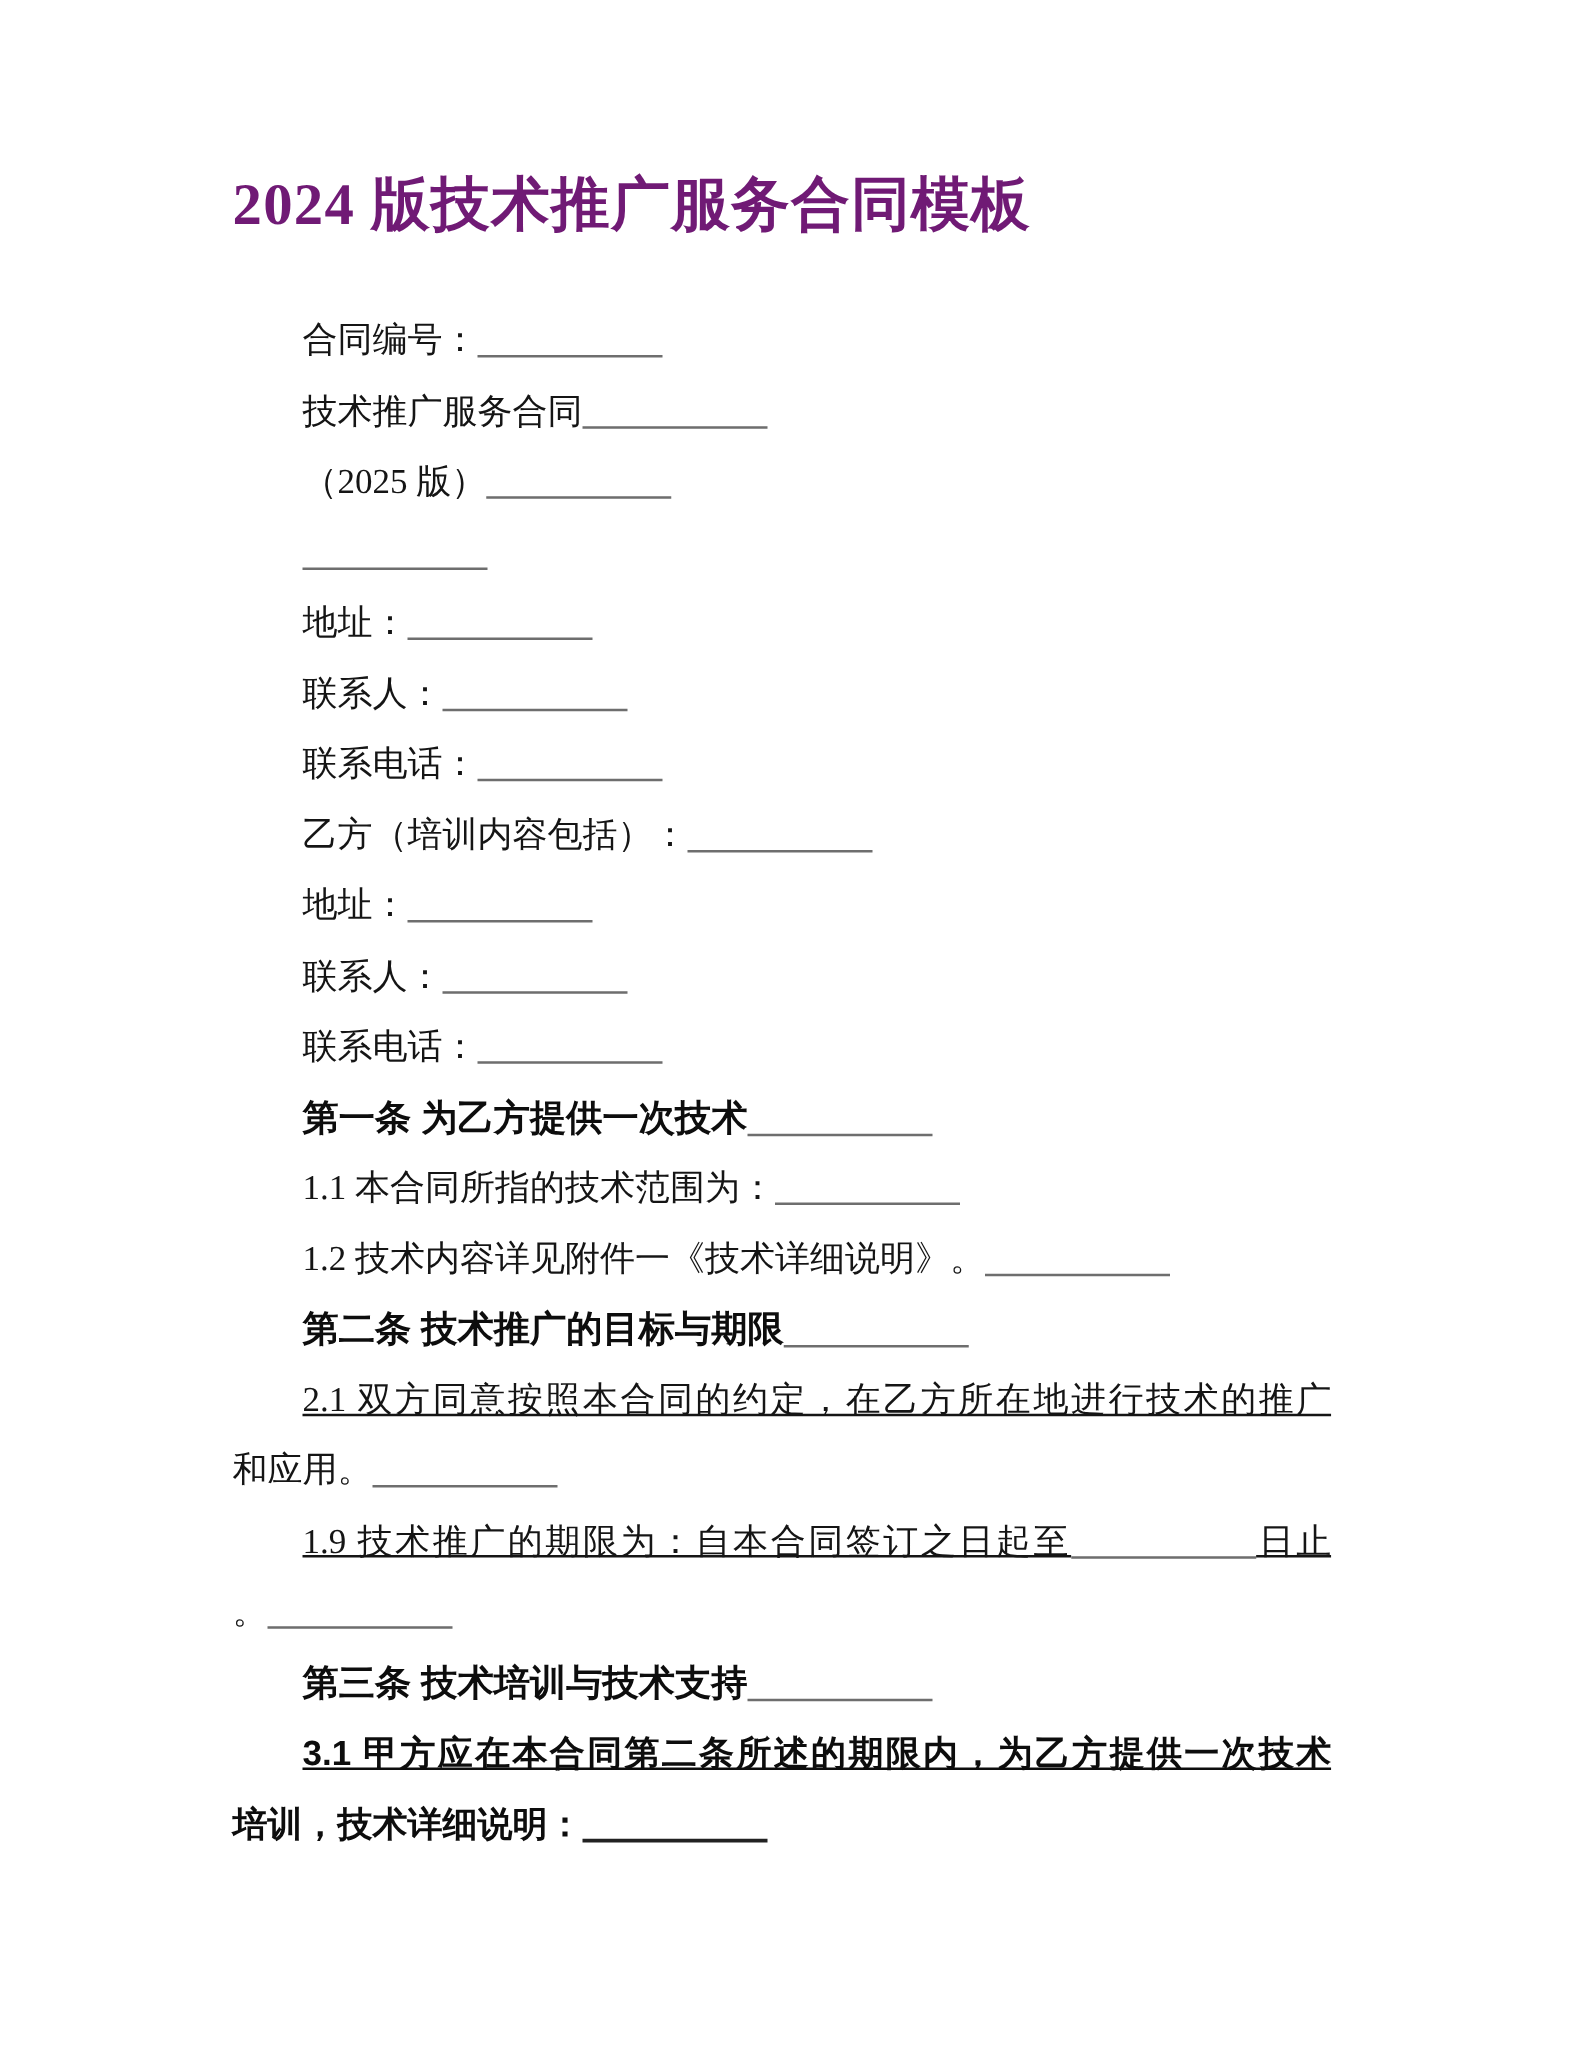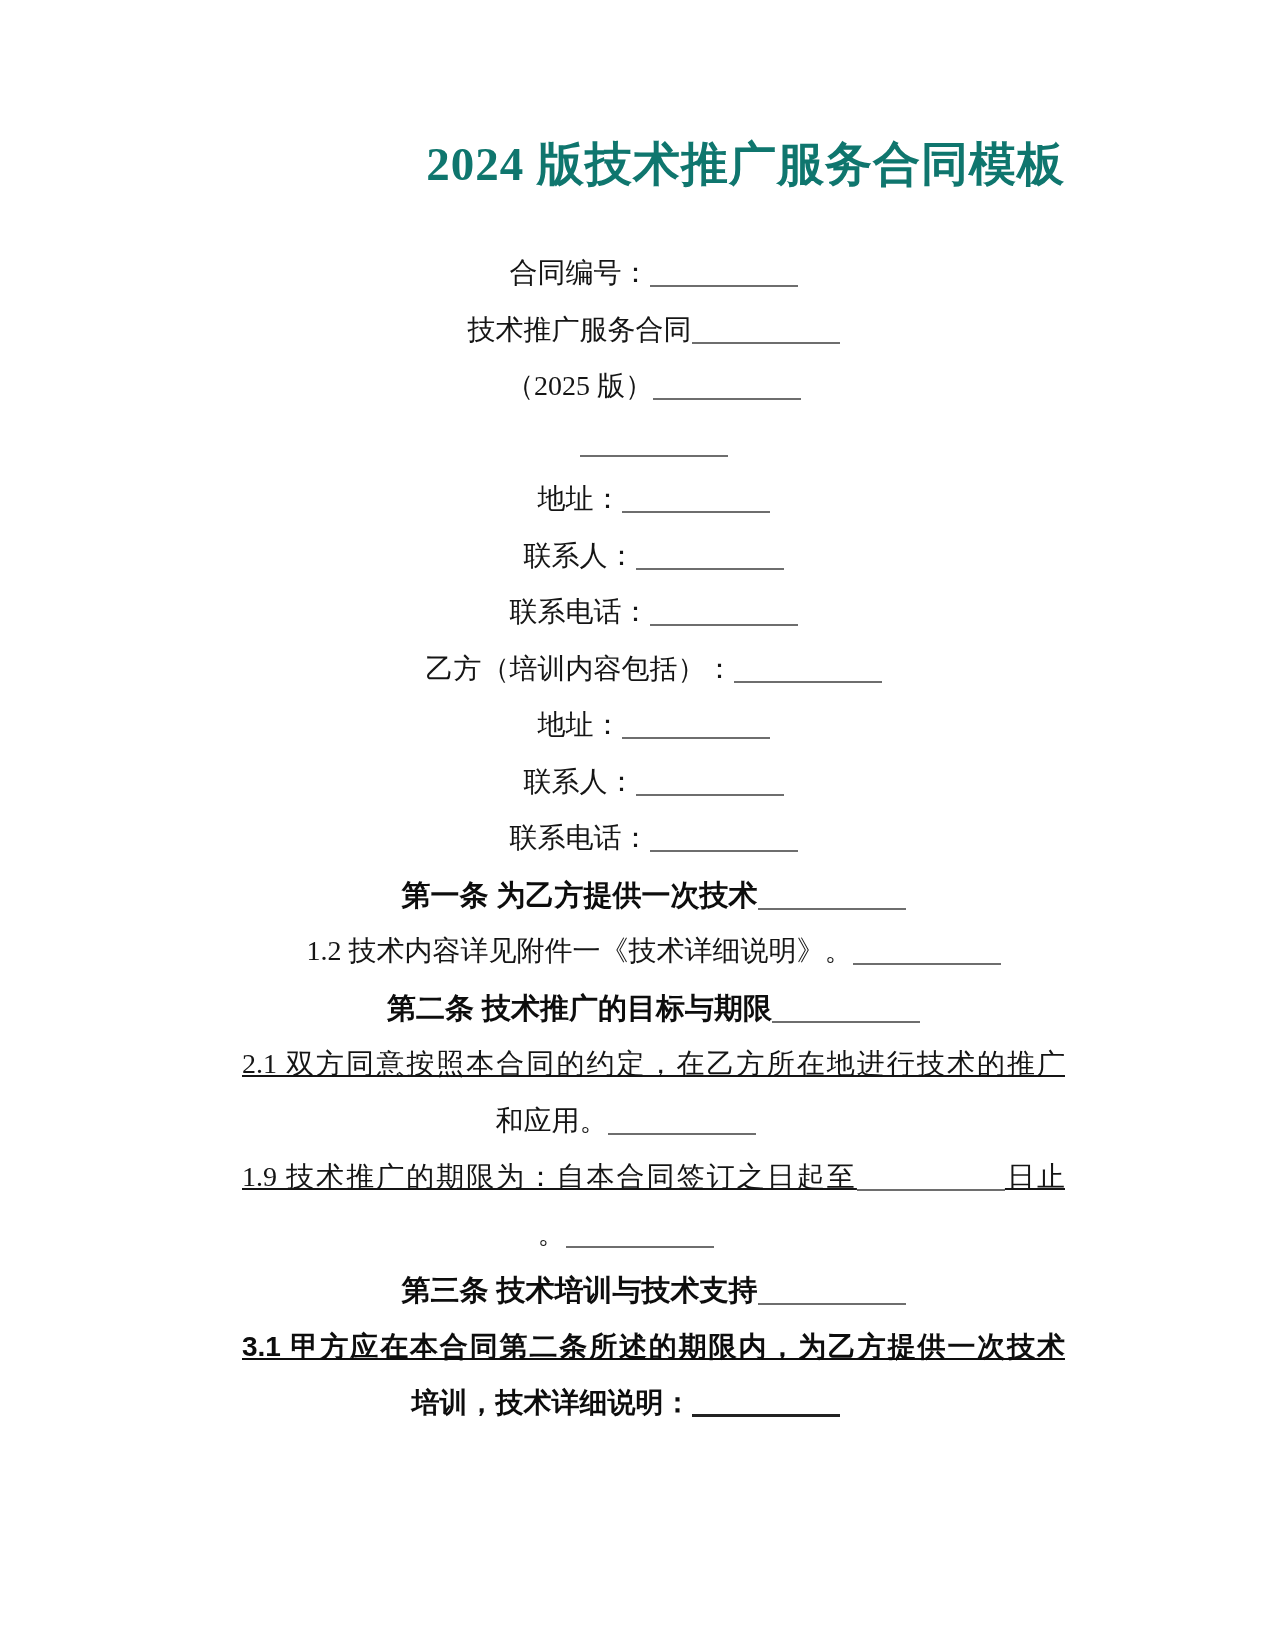--- a/index.html
+++ b/index.html
@@ -17,30 +17,30 @@
     overflow: hidden;
     color: #151515;
     font-family: "Liberation Serif", "DejaVu Serif", serif;
   }
   .doc-title {
     margin: 0 0 45px 0;
     font-family: "Liberation Serif", "DejaVu Serif", serif;
     font-weight: 700;
     font-size: 47px;
     line-height: 72px;
-    text-align: right;
+    text-align: left;
     letter-spacing: 1px;
-    color: #0f766e;
+    color: #701a75;
   }
   .line {
     font-size: 28px;
     line-height: 56.5px;
     height: 56.5px;
     white-space: nowrap;
-    text-align: center;
+    text-align: left;
   }
   .line.indent { text-indent: 56px; }
   .line.fill {
     white-space: normal;
     text-align: justify;
     text-align-last: justify;
     text-justify: inter-character;
     overflow: hidden;
     text-decoration: underline;
   }
@@ -113,20 +113,23 @@
   </div>
 
   <div class="line indent">
     <span>联系电话：</span><span class="blank"></span>
   </div>
 
   <div class="line indent heading">
     <span>第一条 为乙方提供一次技术</span><span class="blank" hidden=""></span>
   </div>
 
+  <div class="line indent">
+    <span>1.1 本合同所指的技术范围为：</span><span class="blank"></span>
+  </div>
 
   <div class="line indent">
     <span>1.2 技术内容详见附件一《技术详细说明》。</span><span class="blank" hidden=""></span>
   </div>
 
   <div class="line indent heading">
     <span>第二条 技术推广的目标与期限</span><span class="blank" hidden=""></span>
   </div>
 
   <div class="line indent fill">

